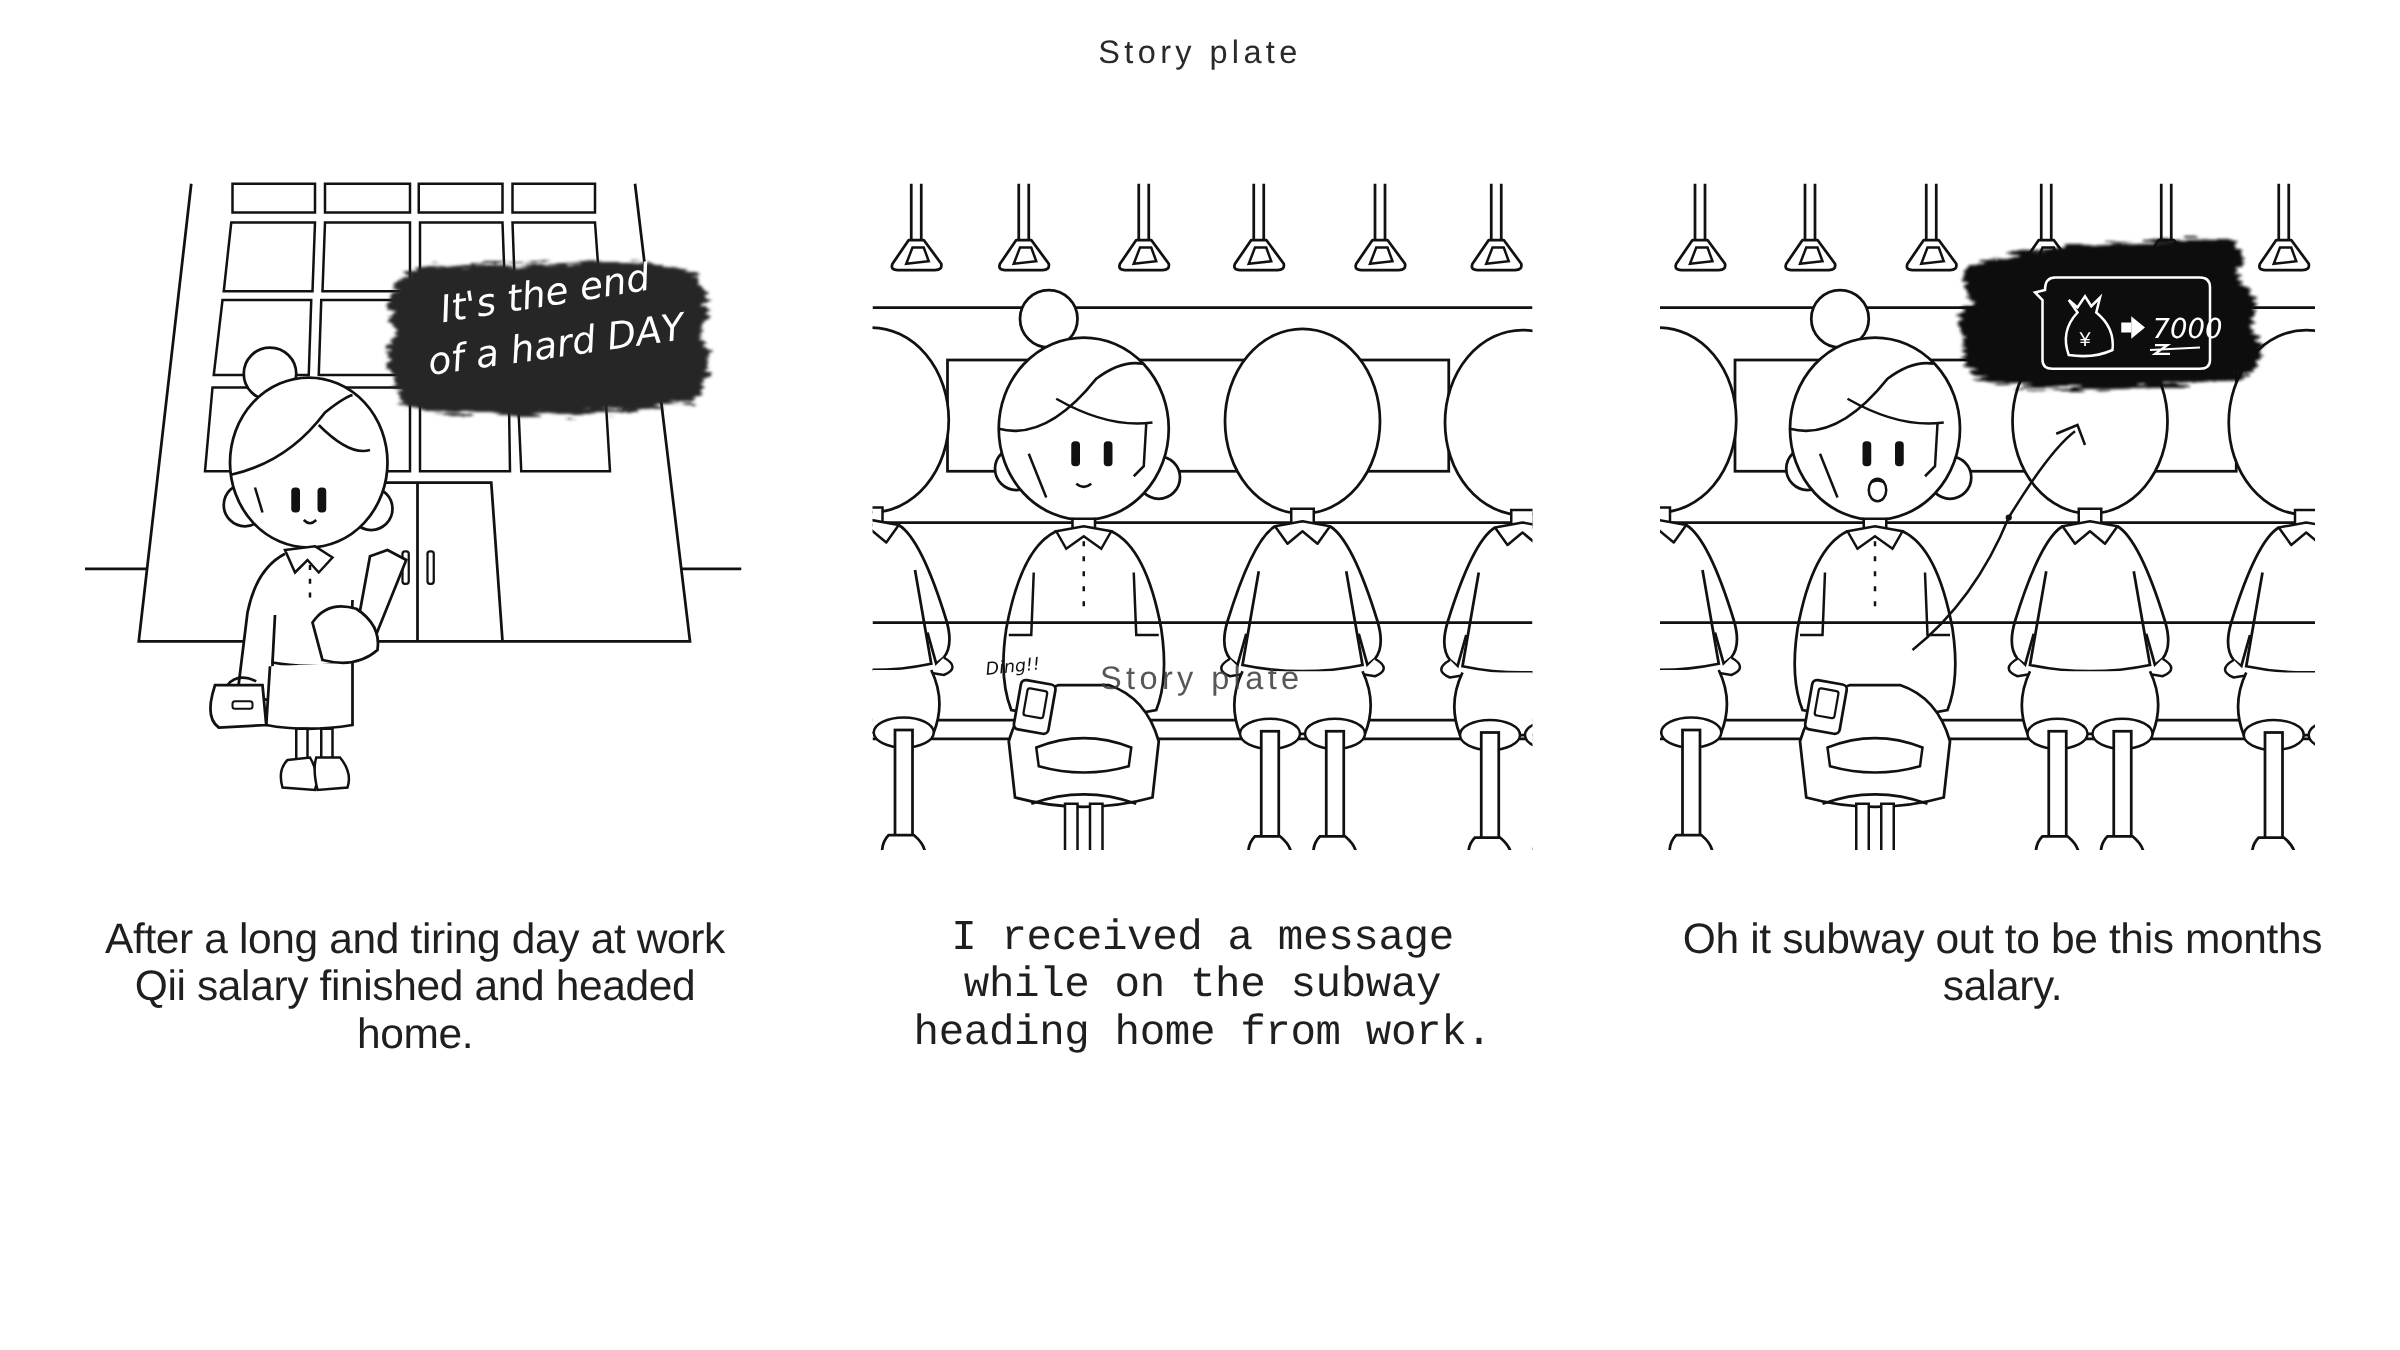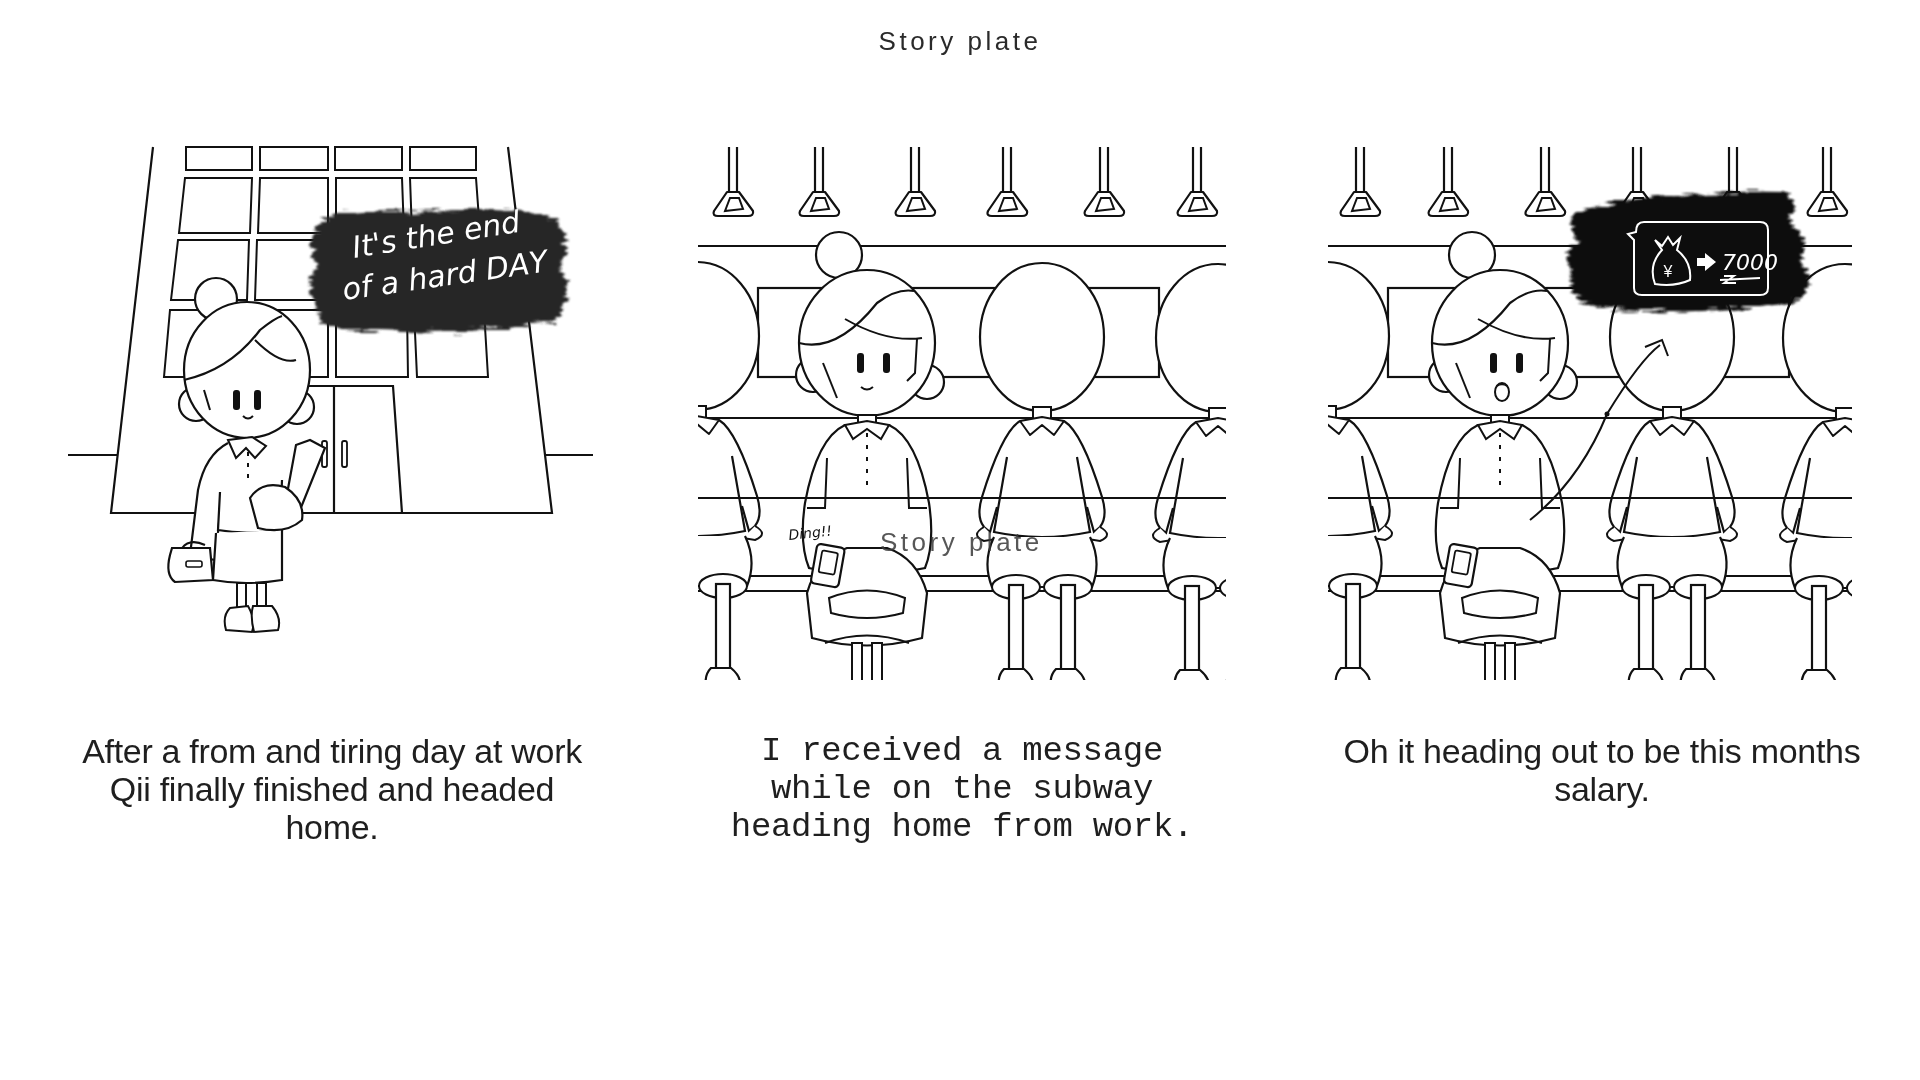--- a/index.html
+++ b/index.html
@@ -220,15 +220,15 @@
         </g>
         <text x="1722" y="270" fill="#fff" font-size="22" class="hand">7000</text>
         <path d="M1720 280 L1760 278 M1724 276 L1734 276 L1724 283 L1736 283" fill="none" stroke="#fff" stroke-width="1.8"></path>
       </g>
     </g>
   </g>
 </svg>
 
 <div class="watermark">Story plate</div>
 
-<div class="caption cap1">After a from and tiring day at work Qii finally finished and headed home.</div>
+<div class="caption cap1">After a long and tiring day at work Qii salary finished and headed home.</div>
 <div class="caption cap2">I received a message while on the subway heading home from work.</div>
-<div class="caption cap3">Oh it heading out to be this months salary.</div>
+<div class="caption cap3">Oh it subway out to be this months salary.</div>
 
 </body></html>

